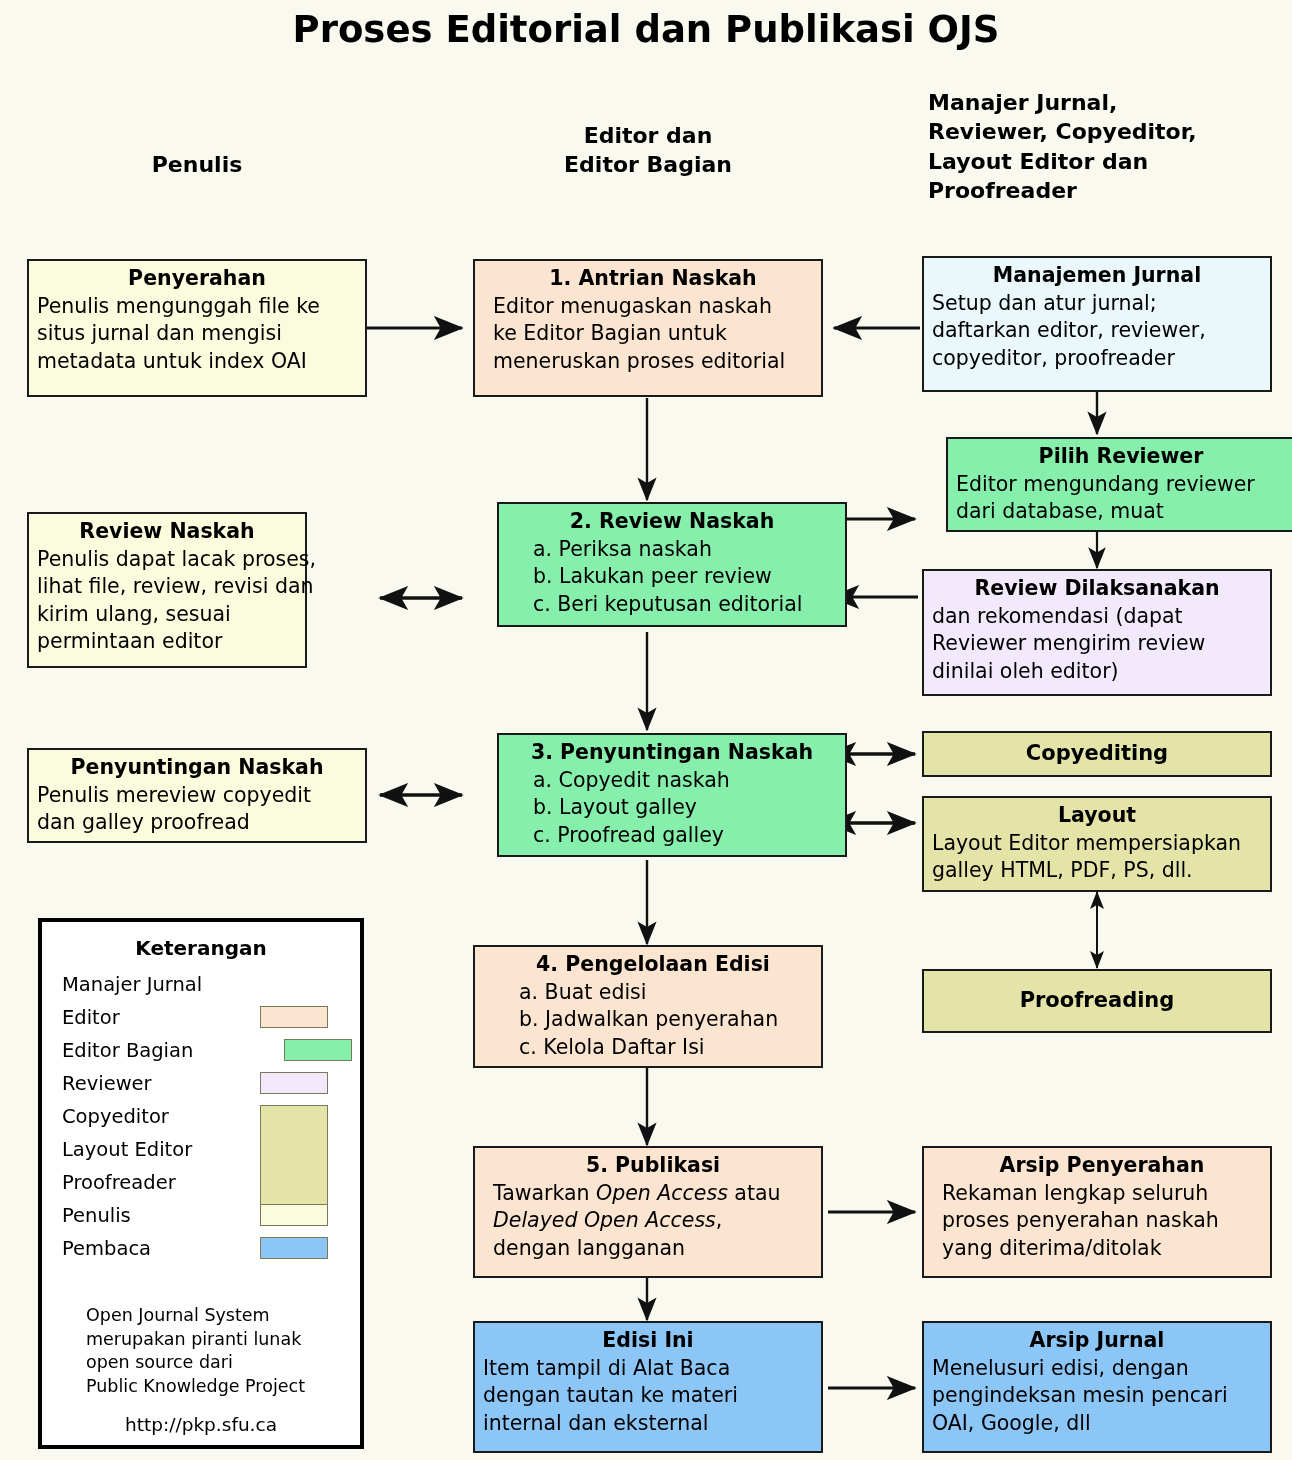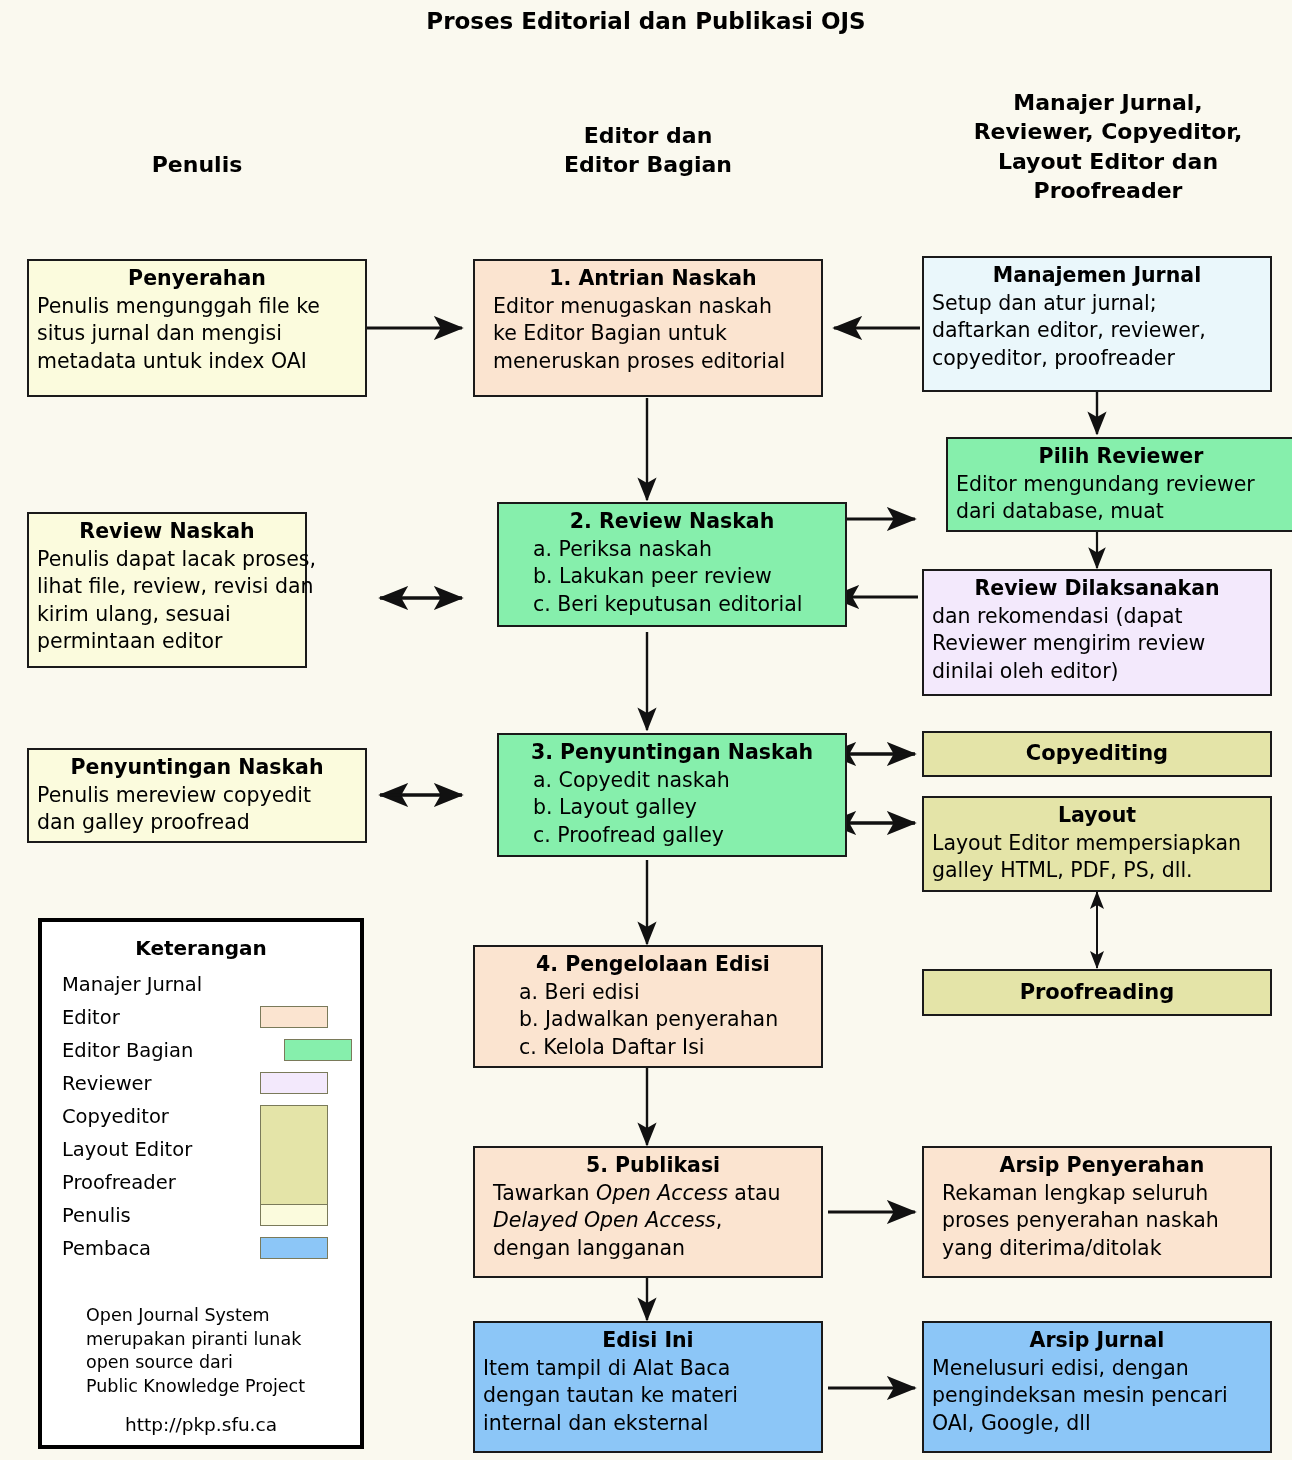--- a/index.html
+++ b/index.html
@@ -19,34 +19,34 @@
   svg.wires {
     position: absolute; left: 0; top: 0;
     width: 1292px; height: 1460px;
     pointer-events: none;
   }
 
   .title {
     position: absolute;
     left: 0; top: 8px; width: 1292px;
     text-align: center;
-    font-size: 23px;
+    font-size: 37px;
     font-weight: bold;
     letter-spacing: 0px;
   }
 
   .colhead {
     position: absolute;
     font-size: 22px;
     font-weight: bold;
     line-height: 1.33;
   }
   .colhead.c1 { left: 27px;  top: 150px; width: 340px; text-align: center; }
   .colhead.c2 { left: 473px; top: 121px; width: 350px; text-align: center; }
-  .colhead.c3 { left: 928px; top: 88px;  width: 360px; text-align: center; }
+  .colhead.c3 { left: 928px; top: 88px;  width: 360px; text-align: left; }
 
   .box {
     position: absolute;
     border: 2px solid #1a1a1a;
     box-sizing: border-box;
     padding: 4px 8px 6px 8px;
     font-size: 20.5px;
     line-height: 1.34;
   }
   .box .bt {
@@ -279,28 +279,28 @@
   </div>
 
   <div class="box fill-copy" style="left:922px; top:796px; width:350px; height:96px;">
     <span class="bt">Layout</span>
     <span class="bd">
       <span class="ln">Layout Editor mempersiapkan</span>
       <span class="ln">galley HTML, PDF, PS, dll.</span>
     </span>
   </div>
 
-  <div class="box fill-copy titleonly" style="left:922px; top:969px; width:350px; height:47px;">
+  <div class="box fill-copy titleonly" style="left:922px; top:969px; width:350px; height:64px;">
     <span class="bt">Proofreading</span>
   </div>
 
   <div class="box fill-editor indent" style="left:473px; top:945px; width:350px; height:123px;">
     <span class="bt">4. Pengelolaan Edisi</span>
     <span class="bd">
-      <span class="ln">a. Beri edisi</span>
+      <span class="ln">a. Buat edisi</span>
       <span class="ln">b. Jadwalkan penyerahan</span>
       <span class="ln">c. Kelola Daftar Isi</span>
     </span>
   </div>
 
   <div class="box fill-editor" style="left:473px; top:1146px; width:350px; height:132px;">
     <span class="bt">5. Publikasi</span>
     <span class="bd">
       <span class="ln"><span>Tawarkan </span><em>Open Access</em><span> atau</span></span>
       <span class="ln"><em>Delayed Open Access</em><span>,</span></span>

